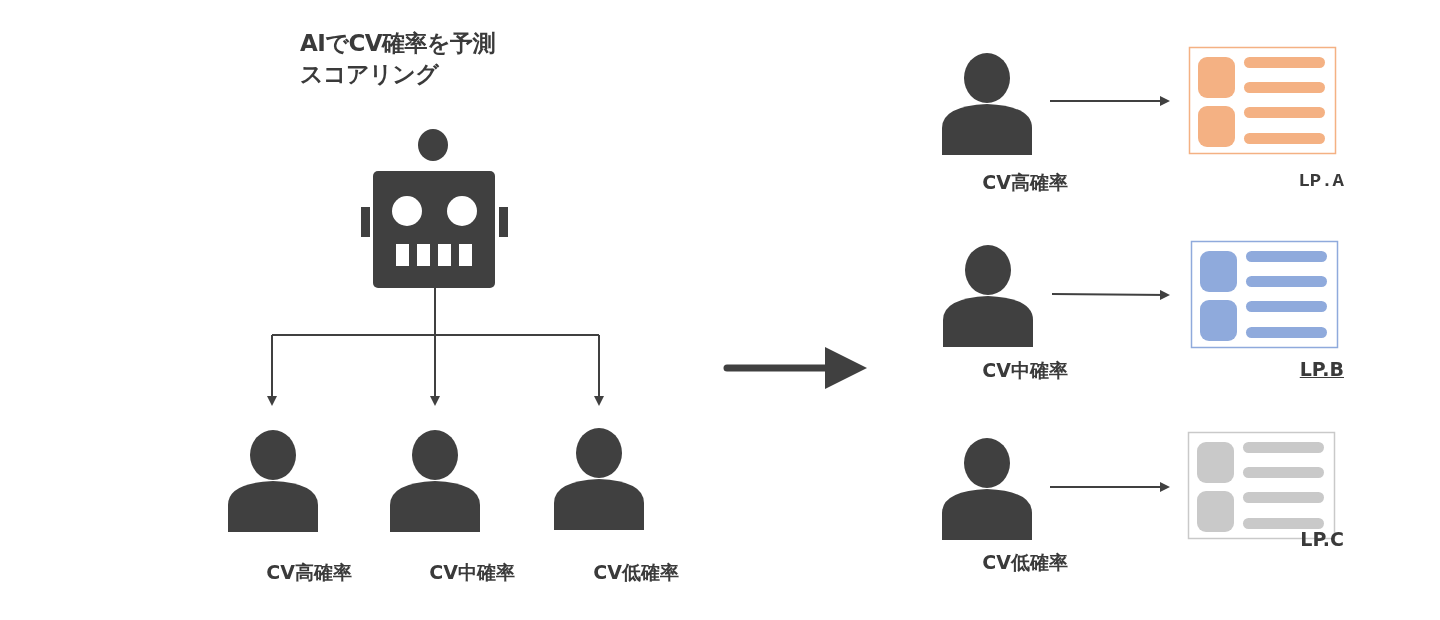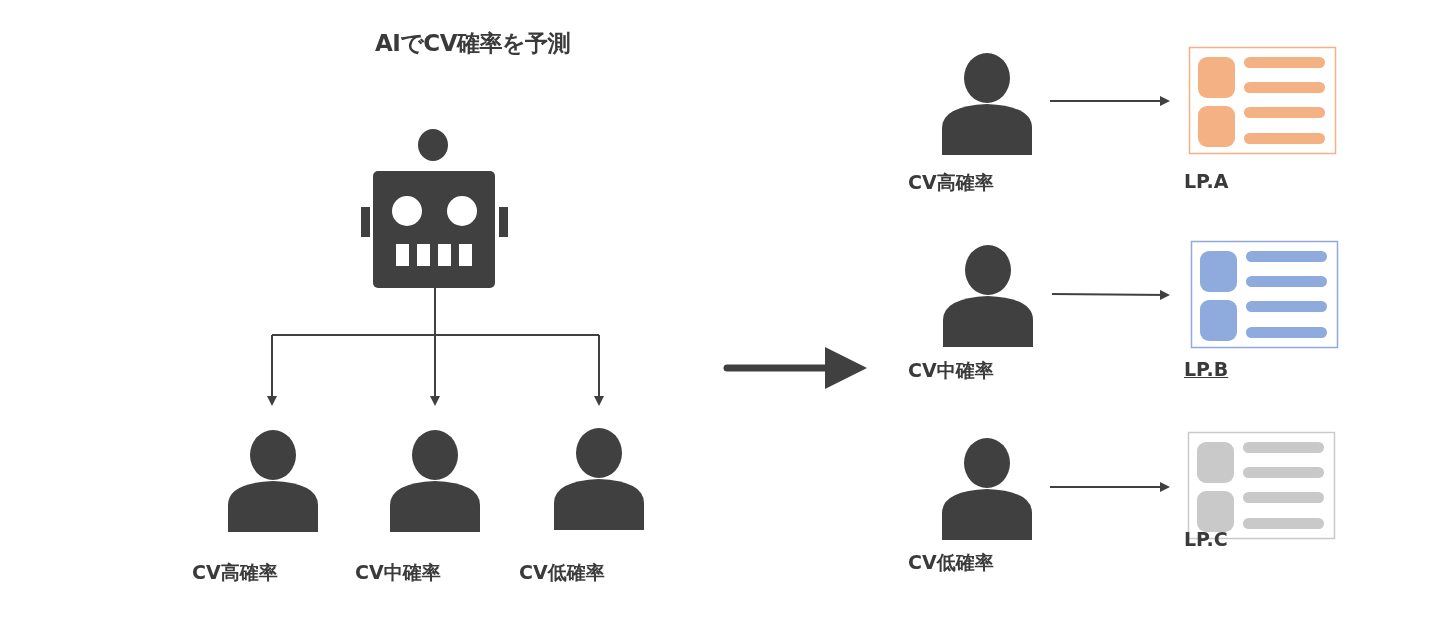--- a/index.html
+++ b/index.html
@@ -1,27 +1,28 @@
 <!DOCTYPE html>
 <html><head>
 <meta charset="utf-8">
 <style>
   html, body { margin:0; padding:0; background:#ffffff; }
   body { width:1440px; height:620px; position:relative; overflow:hidden;
          font-family:"DejaVu Sans", "Liberation Sans", sans-serif; color:#333; }
   .abs { position:absolute; }
-  .title { left:300px; top:28px; width:270px; text-align:right; font-size:23px; line-height:31px; font-weight:bold; color:#3a3a3a; letter-spacing:-0.5px; }
-  .label { font-size:19px; font-weight:bold; color:#3a3a3a; text-align:left; width:160px; white-space:nowrap; }
+  .title { left:300px; top:28px; width:270px; text-align:left; font-size:23px; line-height:31px; font-weight:bold; color:#3a3a3a; letter-spacing:-0.5px; }
+  .label { font-size:19px; font-weight:bold; color:#3a3a3a; text-align:right; width:160px; white-space:nowrap; }
   svg { position:absolute; left:0; top:0; }
 </style>
 </head>
 <body>
 
 <div class="abs title">
   <div>AIでCV確率を予測</div>
+  <div>スコアリング</div>
 </div>
 
 <svg width="1440" height="620" viewBox="0 0 1440 620">
   <defs>
     <marker id="ah" markerWidth="10" markerHeight="10" refX="8" refY="5" orient="auto" markerUnits="userSpaceOnUse">
       <path d="M0,0 L10,5 L0,10 Z" fill="#404040"></path>
     </marker>
     <g id="person">
       <ellipse cx="0" cy="0" rx="23" ry="25" fill="#404040"></ellipse>
       <path d="M-45,77 L-45,50 Q-45,28 0,26 Q45,28 45,50 L45,77 Z" fill="#404040"></path>
@@ -101,15 +102,15 @@
 </svg>
 
 <div class="abs label" style="left:192px;top:560px;">CV高確率</div>
 <div class="abs label" style="left:355px;top:560px;">CV中確率</div>
 <div class="abs label" style="left:519px;top:560px;">CV低確率</div>
 
 <div class="abs label" style="left:908px;top:170px;">CV高確率</div>
 <div class="abs label" style="left:908px;top:358px;">CV中確率</div>
 <div class="abs label" style="left:908px;top:550px;">CV低確率</div>
 
-<div class="abs label" style="left:1184px;top:170px;">LP.A</div>
+<div class="abs label" style="left:1184px;top:170px;font-family:Liberation Mono, monospace;">LP.A</div>
 <div class="abs label" style="left:1184px;top:358px;text-decoration:underline;">LP.B</div>
 <div class="abs label" style="left:1184px;top:528px;">LP.C</div>
 
 </body></html>

